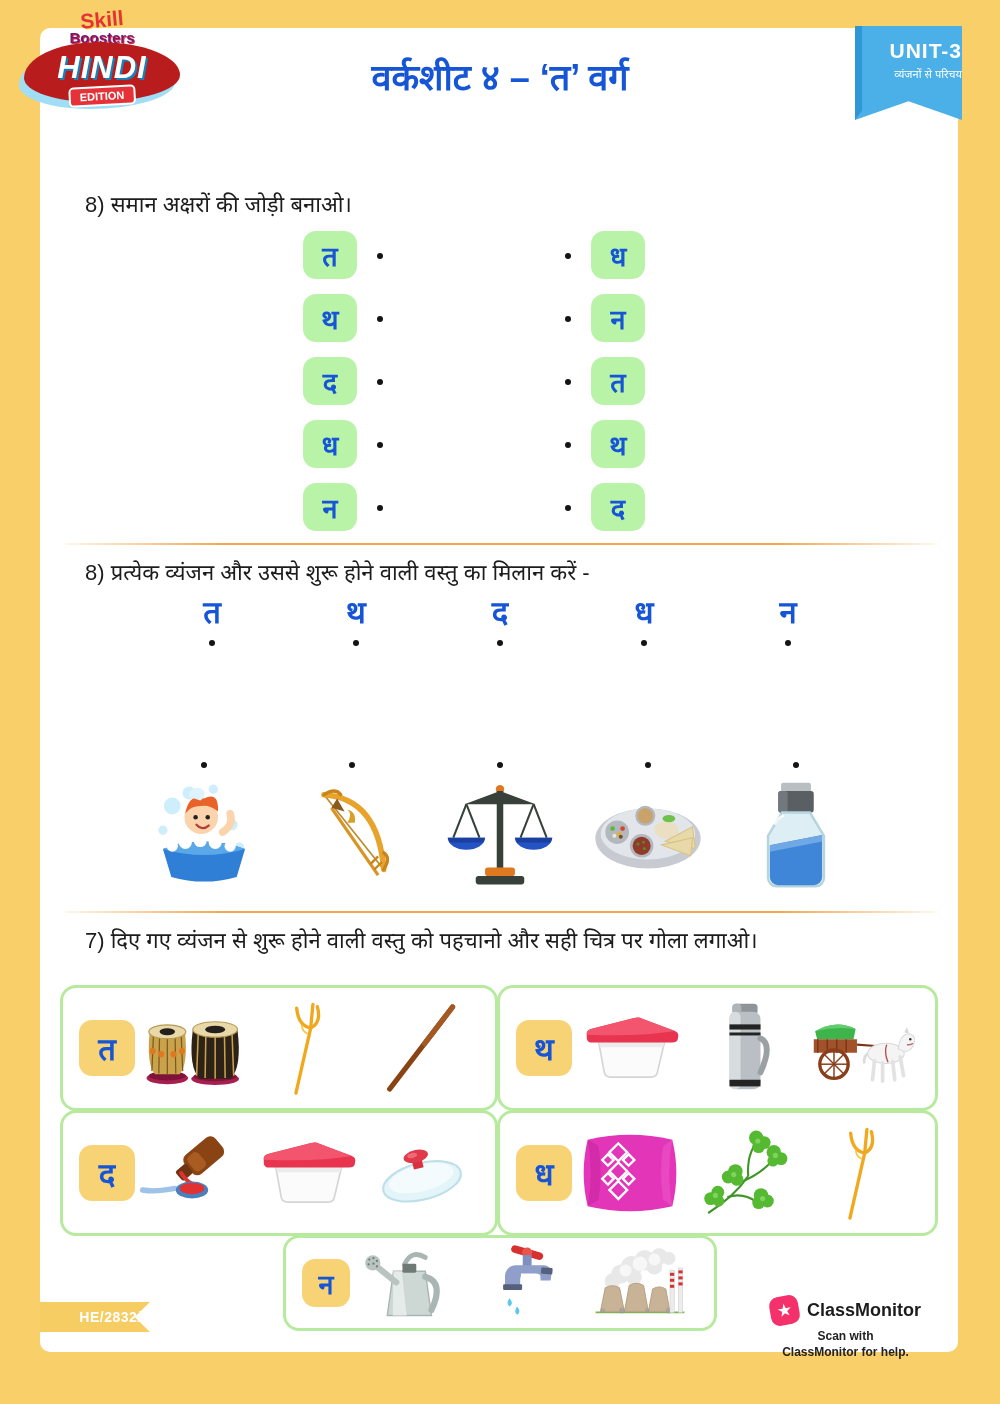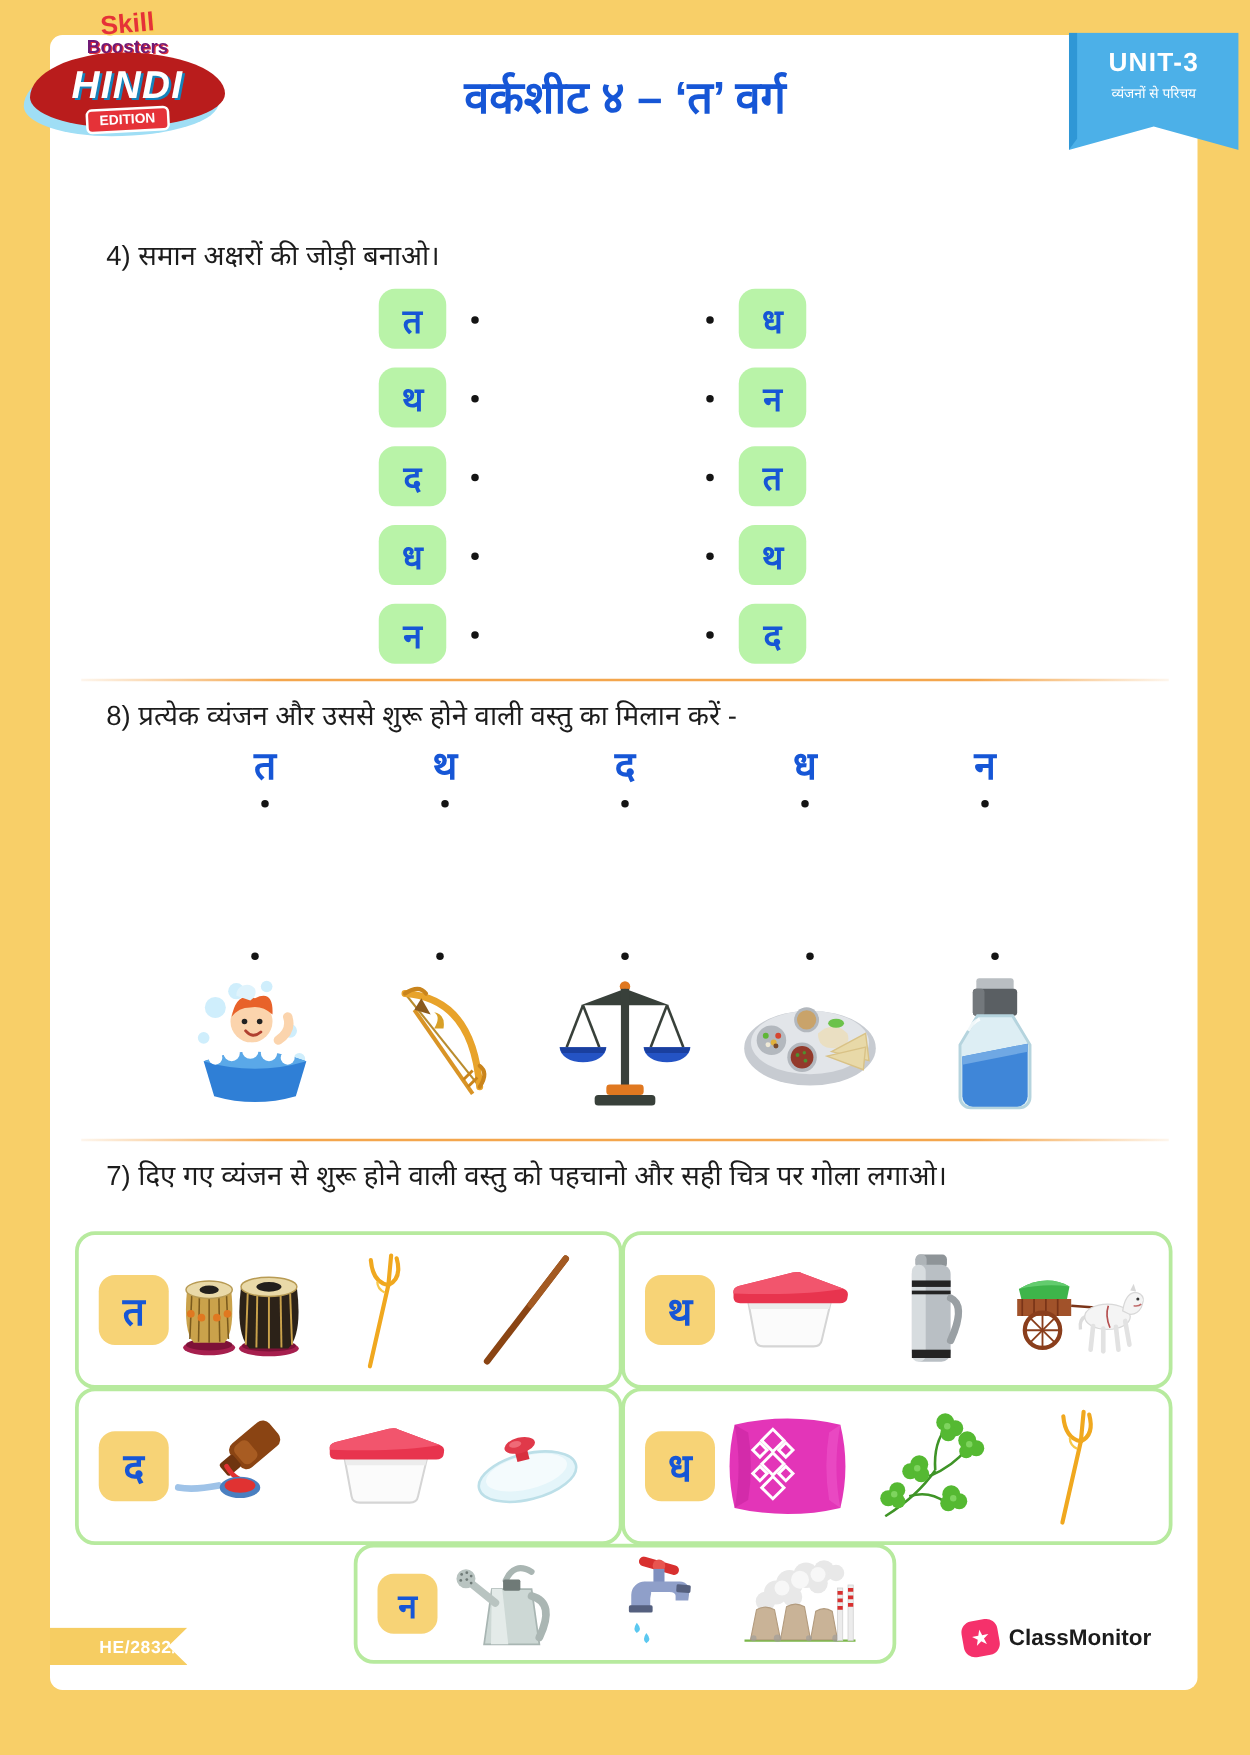--- a/index.html
+++ b/index.html
@@ -14,23 +14,23 @@
 
   
   .logo{left:24px;top:8px;width:156px;text-align:center;z-index:5;}
   .logo-skill{color:#e53238;font-weight:800;font-size:21px;transform:rotate(-5deg);text-shadow:1px 1px 0 #f9d14e;}
   .logo-boosters{color:#701a75;font-weight:800;font-size:15px;margin-top:-3px;text-shadow:1px 1px 0 #e53238;}
   .logo-blob{position:relative;margin-top:-4px;background:#b91c1c;border-radius:48% 52% 55% 45% / 60% 55% 45% 40%;padding:8px 6px 16px;box-shadow:-5px 7px 0 #9fdef5;}
   .logo-hindi{color:#fff;font-weight:800;font-style:italic;font-size:31px;letter-spacing:1px;text-shadow:2px 2px 0 #1583bb;}
   .logo-edition{position:absolute;bottom:-4px;left:50%;transform:translateX(-50%) rotate(-3deg);background:#e53238;color:#fff;font-size:11px;font-weight:700;padding:2px 9px;border-radius:5px;border:2px solid #fff;white-space:nowrap;}
 
   
-  .unit-ribbon{left:855px;top:26px;width:136px;height:94px;background:#4cb0e8;
+  .unit-ribbon{left:855px;top:26px;width:107px;height:94px;background:#4cb0e8;
     clip-path:polygon(0 0,100% 0,100% 100%,50% 80%,0 100%);
-    color:#fff;text-align:center;box-sizing:border-box;padding-top:13px;z-index:5;}
+    color:#fff;text-align:right;box-sizing:border-box;padding-top:13px;z-index:5;}
   .unit-ribbon:before{content:"";position:absolute;left:0;top:0;width:7px;height:100%;background:#2f97d6;clip-path:polygon(0 0,100% 0,100% 90%,0 100%);}
   .unit-line1{font-size:21px;font-weight:700;letter-spacing:1px;}
   .unit-line2{font-size:11px;margin-top:3px;}
 
   
   .title{left:240px;top:44px;width:520px;text-align:center;color:#1656d6;font-weight:700;}
   .title-l1{font-size:37px;}
   .title-l2{font-size:36px;margin-top:8px;}
 
   .q-head{font-size:22px;color:#1c1c1c;}
@@ -98,21 +98,21 @@
 
 <div class="abs unit-ribbon">
   <div class="unit-line1">UNIT-3</div>
   <div class="unit-line2">व्यंजनों से परिचय</div>
 </div>
 
 <div class="abs title">
   <div class="title-l2">वर्कशीट ४ – ‘त’  वर्ग</div>
 </div>
 
-<div class="abs q-head" style="left:85px;top:188px;">4) समान अक्षरों की जोड़ी बनाओ।</div>
+<div class="abs q-head" style="left:85px;top:188px;">8) समान अक्षरों की जोड़ी बनाओ।</div>
 
 <div class="abs match">
   <div class="match-row">
     <div class="gbox">त</div>
     <div class="dot dot-l"></div>
     <div class="dot dot-r"></div>
     <div class="gbox right">ध</div>
   </div>
   <div class="match-row">
     <div class="gbox">थ</div>
@@ -592,13 +592,17 @@
   </div>
 </div>
 
 <div class="abs code-ribbon">HE/2832/4</div>
 
 <div class="abs cm">
   <div class="cm-row">
     <div class="cm-icon">★</div>
     <div class="cm-name">ClassMonitor</div>
   </div>
+  <div class="cm-sub">
+    <span>Scan with</span><br>
+    <span>ClassMonitor for help.</span>
+  </div>
 </div>
 
 </body></html>

